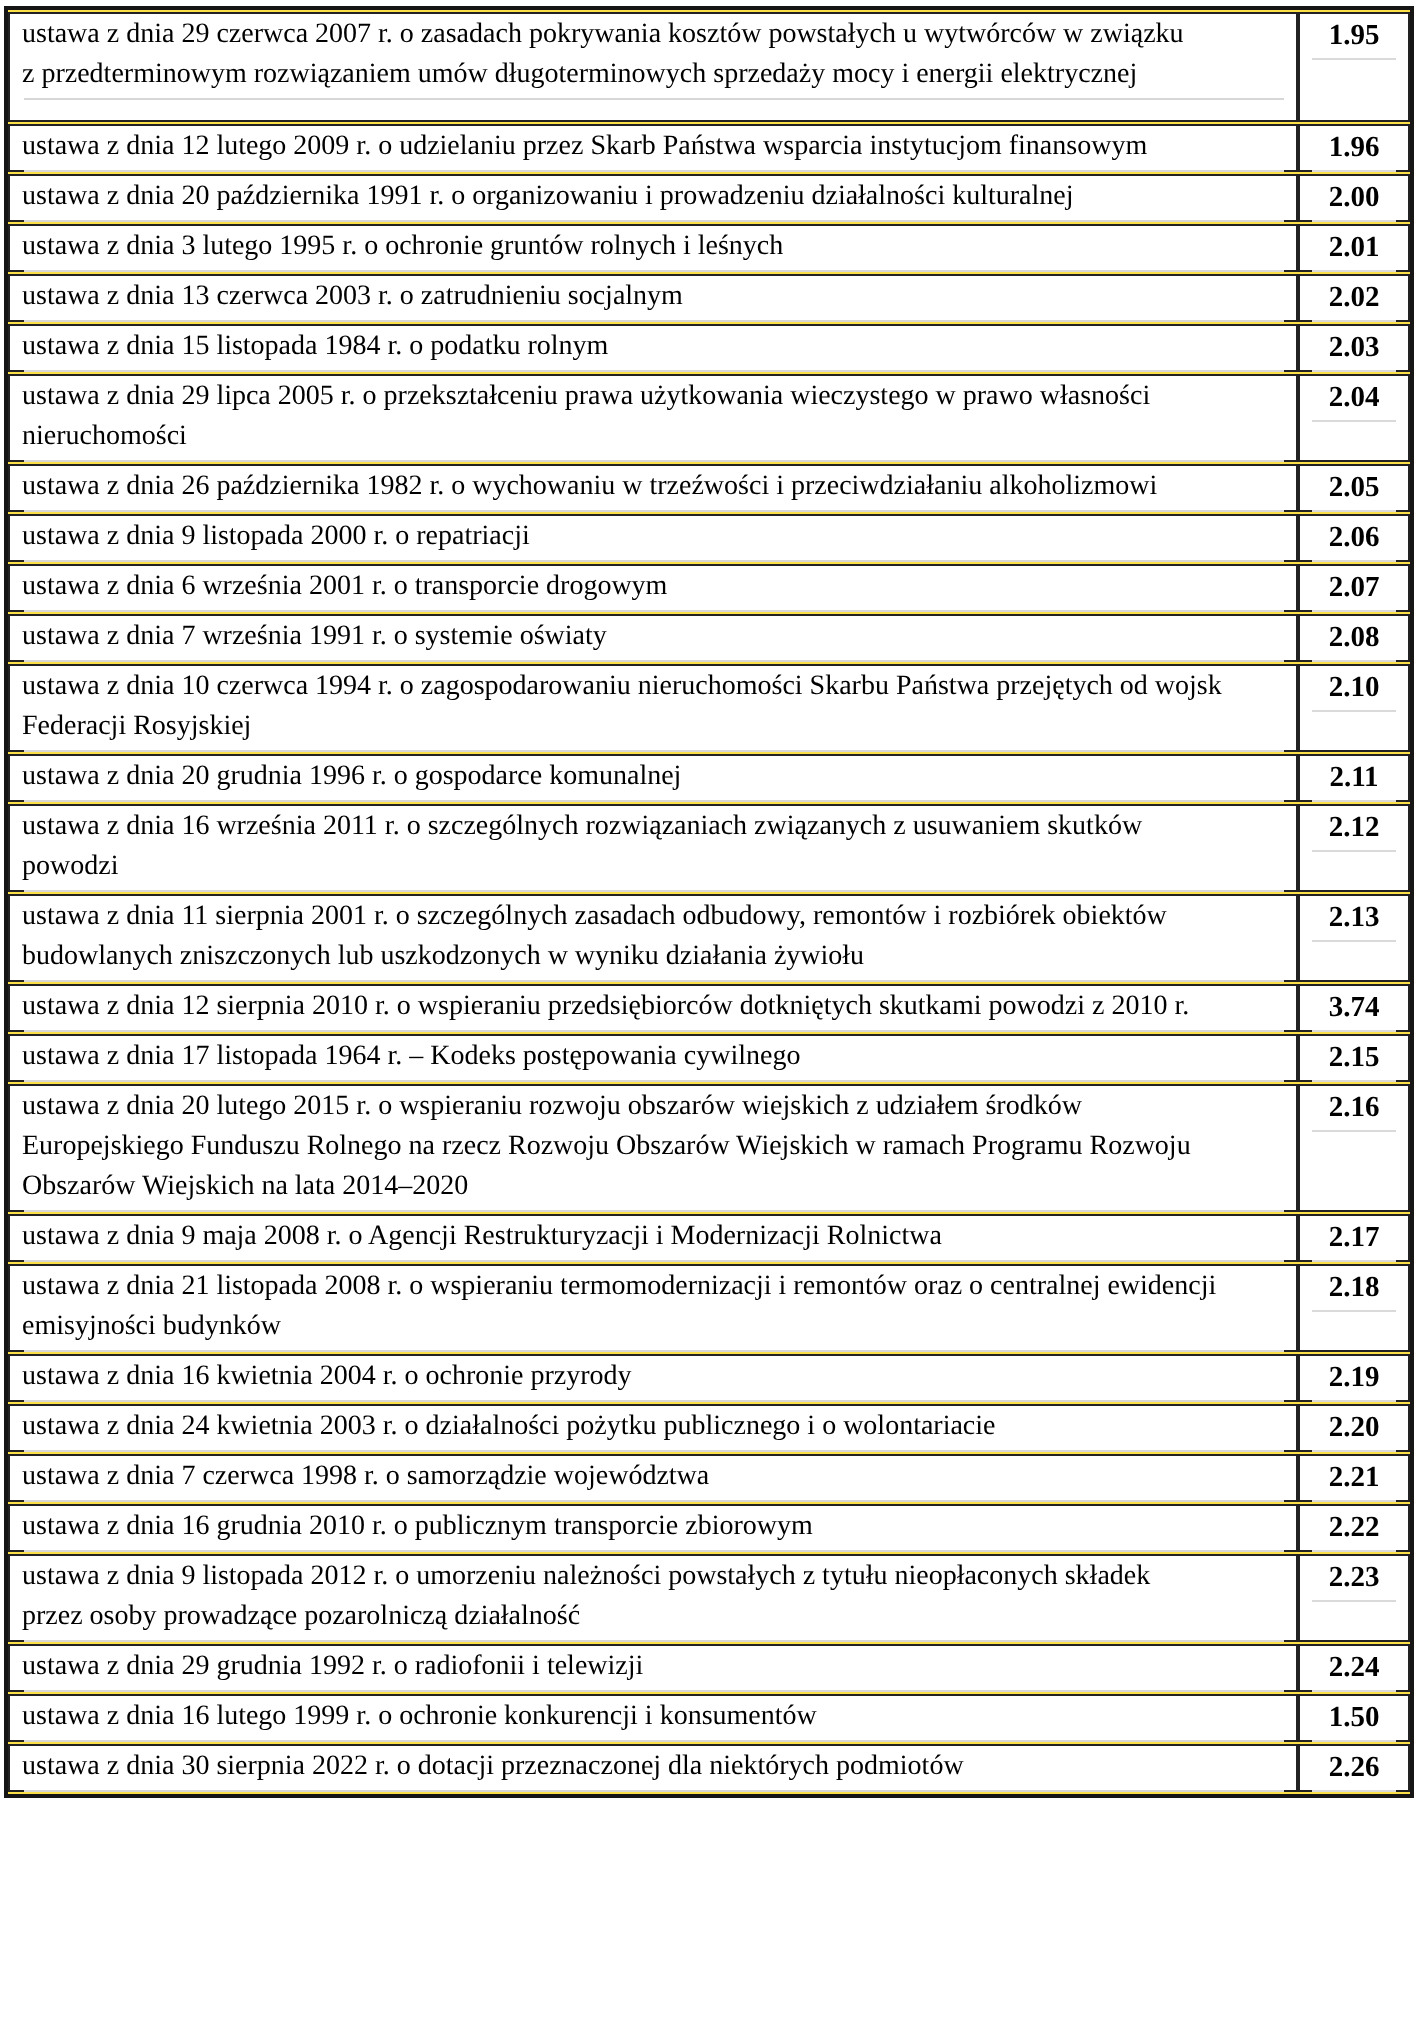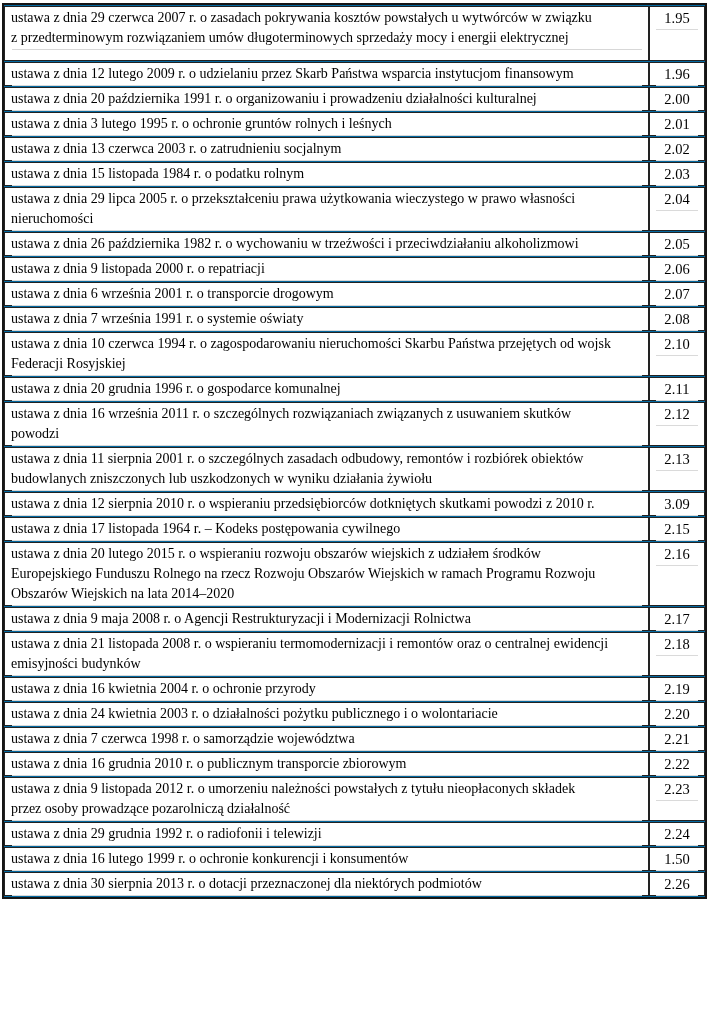--- a/index.html
+++ b/index.html
@@ -18,21 +18,21 @@
     width: 710px;
     height: 1014px;
   }
   table.law-table {
     border-collapse: separate;
     border-spacing: 0 1px;
     margin: 3px 2px 0 2px;
     width: 705px;
     table-layout: fixed;
     border: 2px solid #151515;
-    background: #0369a1;
+    background: #fde047;
   }
   td {
     border: 1px solid #222222;
     vertical-align: top;
     background: #ffffff;
   }
   td.c-text {
     padding: 1px 4px 1px 6px;
   }
   tr.tall td.c-text,
@@ -56,21 +56,21 @@
     background: #d7d7d7;
   }
   td.c-num {
     width: 50px;
     padding: 1px 2px;
     text-align: center;
   }
   .num {
     display: block;
     font-size: 14.5px;
-    font-weight: normal;
+    font-weight: bold;
     line-height: 20px;
     position: relative;
   }
   .num::after {
     content: "";
     position: absolute;
     left: 4px;
     right: 4px;
     bottom: -2px;
     height: 1px;
@@ -207,21 +207,21 @@
           </td>
         <td class="c-num">
             <span class="num">2.13</span>
           </td>
       </tr>
       <tr>
         <td class="c-text">
             <div class="txt">ustawa z dnia 12 sierpnia 2010 r. o wspieraniu przedsiębiorców dotkniętych skutkami powodzi z 2010 r.</div>
           </td>
         <td class="c-num">
-            <span class="num">3.09</span>
+            <span class="num">3.74</span>
           </td>
       </tr>
       <tr>
         <td class="c-text">
             <div class="txt">ustawa z dnia 17 listopada 1964 r. – Kodeks postępowania cywilnego</div>
           </td>
         <td class="c-num">
             <span class="num">2.15</span>
           </td>
       </tr>
@@ -304,21 +304,21 @@
       <tr>
         <td class="c-text">
             <div class="txt">ustawa z dnia 16 lutego 1999 r. o ochronie konkurencji i konsumentów</div>
           </td>
         <td class="c-num">
             <span class="num">1.50</span>
           </td>
       </tr>
       <tr>
         <td class="c-text">
-            <div class="txt">ustawa z dnia 30 sierpnia 2013 r. o dotacji przeznaczonej dla niektórych podmiotów</div>
+            <div class="txt">ustawa z dnia 30 sierpnia 2022 r. o dotacji przeznaczonej dla niektórych podmiotów</div>
           </td>
         <td class="c-num">
             <span class="num">2.26</span>
           </td>
       </tr>
 
     </tbody>
   </table>
 </div>
 

